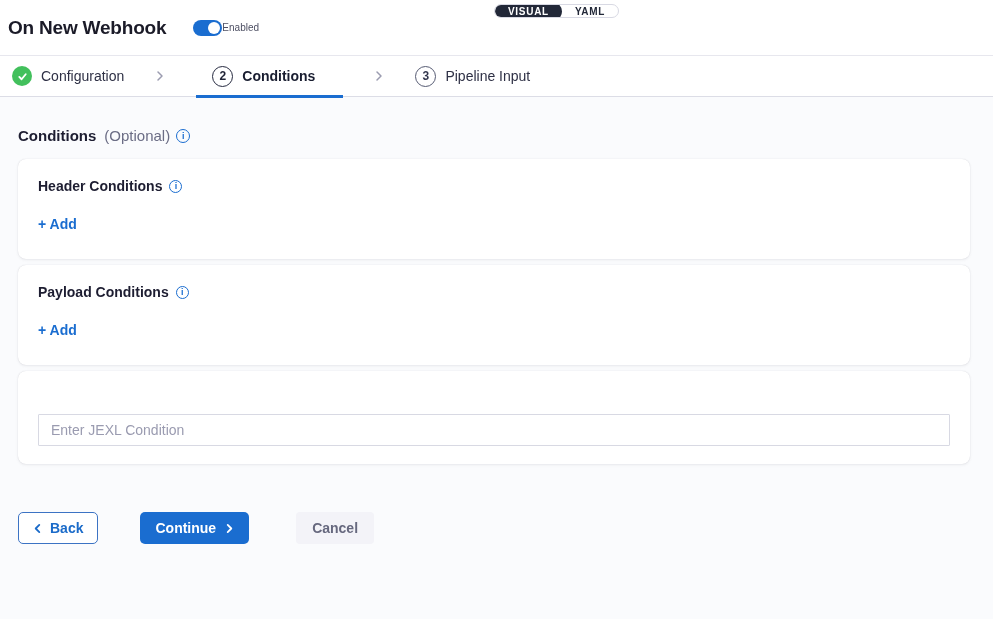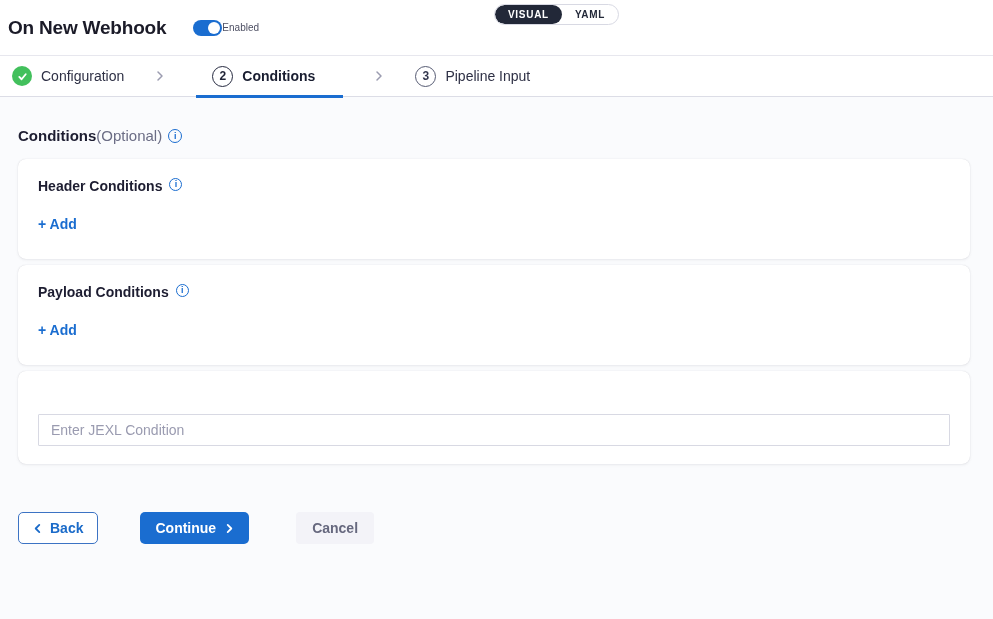--- a/index.html
+++ b/index.html
@@ -13,46 +13,46 @@
   *{box-sizing:border-box;}
   body{margin:0;background:#fff;font-family:"Liberation Sans",sans-serif;-webkit-font-smoothing:antialiased;}
   .app{width:993px;height:619px;position:relative;background:#fff;overflow:hidden;}
 
   
   .topbar{height:56px;display:flex;align-items:center;padding-left:8px;border-bottom:1px solid #e7e7ee;background:#fff;position:relative;}
   .title{font-size:19px;font-weight:700;color:#1b1b28;margin:0;letter-spacing:-0.2px;}
   .toggle{width:29px;height:16px;border-radius:9px;background:var(--primary);margin-left:27px;position:relative;cursor:pointer;flex:none;}
   .toggle .knob{position:absolute;top:2px;right:2px;width:12px;height:12px;border-radius:50%;background:#fff;}
   .toggle-label{margin-left:0;font-size:10px;color:#4d4f63;}
-  .view-switch{position:absolute;left:494px;top:4px;height:21px;display:flex;align-items:center;background:#fff;border:1px solid var(--border-gray);border-radius:12px;overflow:hidden;}
+  .view-switch{position:absolute;left:494px;top:4px;height:14px;display:flex;align-items:center;background:#fff;border:1px solid var(--border-gray);border-radius:12px;overflow:hidden;}
   .vs-opt{font-size:10px;font-weight:700;letter-spacing:0.7px;padding:0 13px;color:var(--nav-dark);line-height:19px;height:19px;cursor:pointer;}
   .vs-opt.selected{background:var(--nav-dark);color:#fff;border-radius:10px;}
 
   
   .tabbar{height:41px;border-bottom:1px solid #dcdde6;display:flex;align-items:center;padding-left:12px;position:relative;background:#fff;}
   .step{display:flex;align-items:center;gap:9px;font-size:14px;color:#2e3045;cursor:pointer;}
   .check-circle{width:20px;height:20px;border-radius:50%;background:#42c05c;display:flex;align-items:center;justify-content:center;flex:none;}
   .sep{margin:0 30px;display:flex;align-items:center;}
   .step-active-wrap{height:41px;display:flex;align-items:center;padding:0 28px 0 16px;position:relative;cursor:pointer;}
   .step-active-wrap::after{content:"";position:absolute;left:0;right:0;bottom:-1px;height:3px;background:var(--primary);}
   .num-circle{width:21px;height:21px;border-radius:50%;border:1.5px solid #262a40;display:flex;align-items:center;justify-content:center;font-size:12px;font-weight:600;color:#1f2335;flex:none;}
   .num-circle.upcoming{border-color:#565b73;color:#33374e;}
   .active-label{font-weight:700;color:#191d30;}
 
   
   .content{background:var(--page-bg);height:522px;}
   .heading-row{padding:30px 18px 0;display:flex;align-items:center;}
   .h2{font-size:15px;font-weight:700;color:var(--dark);line-height:18px;}
-  .optional{font-size:15px;color:var(--muted);line-height:18px;}
+  .optional{font-size:15px;color:var(--muted);line-height:18px;padding-left:8px;}
   .info-icon{width:14px;height:14px;border:1px solid var(--primary);border-radius:50%;color:var(--primary);font-size:9px;font-weight:700;display:inline-flex;align-items:center;justify-content:center;margin-left:6px;cursor:pointer;flex:none;font-style:normal;}
   .desc{padding:17px 18px 0;font-size:14px;color:#26263a;line-height:18px;}
   .cards{margin:14px 23px 0 18px;display:flex;flex-direction:column;gap:6px;}
   .card{background:#fff;border-radius:8px;box-shadow:0 0 1px rgba(40,41,61,.18),0 1px 3px rgba(96,97,112,.10);}
   .card-pad{padding:19px 20px 26px;}
-  .card-title{font-size:14px;font-weight:700;color:var(--dark);display:flex;align-items:flex-start;line-height:17px;}
+  .card-title{font-size:14px;font-weight:700;color:var(--dark);display:flex;align-items:center;line-height:17px;}
   .card-title .info-icon{width:13px;height:13px;margin-left:7px;}
   .add-link{margin-top:21px;font-size:14px;font-weight:600;color:var(--primary);cursor:pointer;display:inline-block;line-height:17px;}
   .jexl-pad{padding:22px 20px 18px;}
   .jexl-input{margin-top:21px;width:100%;height:32px;border:1px solid var(--border-gray);border-radius:1px;padding:0 12px;font-size:14px;color:#22222a;background:#fff;font-family:inherit;display:block;}
   .jexl-input::placeholder{color:#9a9bb0;}
 
   
   .footer{margin:48px 0 0 18px;display:flex;align-items:center;gap:28px;}
   .btn{height:32px;border-radius:5px;font-size:14px;font-weight:700;display:inline-flex;align-items:center;cursor:pointer;font-family:inherit;}
   .btn-back{border:1px solid #3c73c4;background:#fff;color:#1b6bc9;padding:0 14px;gap:8px;}

